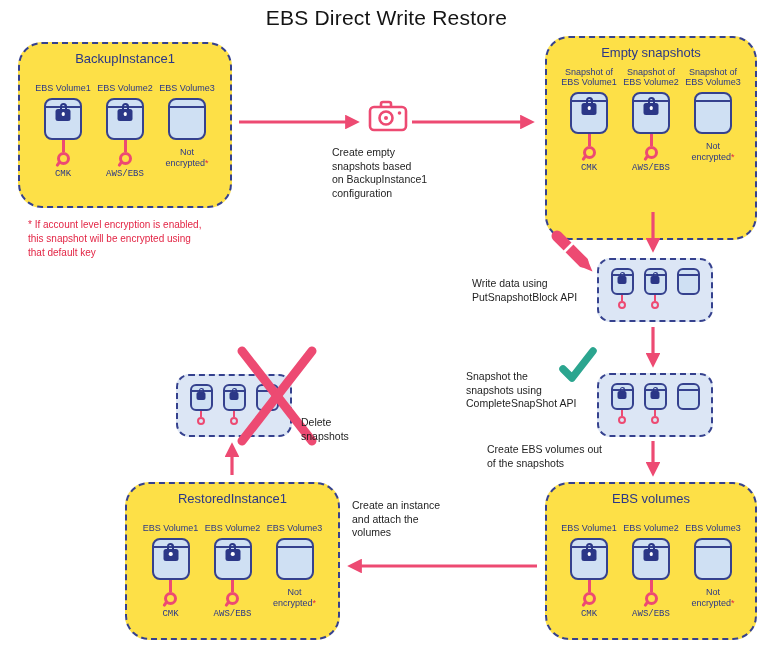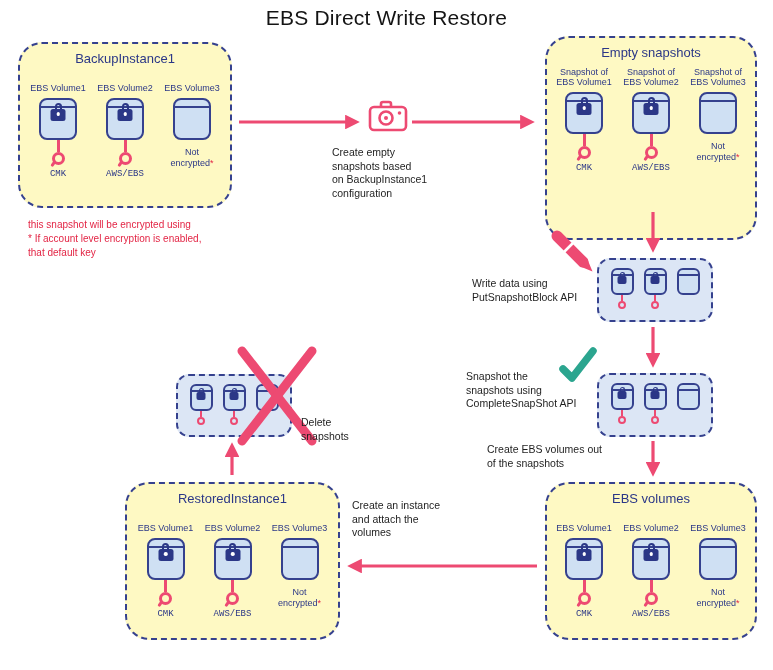--- a/index.html
+++ b/index.html
@@ -2,24 +2,24 @@
 <html><head>
 <meta charset="utf-8">
 <style>
   html,body { margin:0; padding:0; background:#ffffff; font-family:"Liberation Sans", sans-serif; }
   .canvas { position:relative; width:773px; height:670px; background:#ffffff; overflow:hidden; }
 
   .main-title { position:absolute; left:0; top:6px; width:100%; text-align:center;
     font-size:21px; font-weight:500; color:#141414; letter-spacing:.2px; }
 
   
-  .panel { position:absolute; background:#fef9c3; border:2.6px dashed #35418e;
+  .panel { position:absolute; background:#fde047; border:2.6px dashed #35418e;
     border-radius:24px; box-sizing:border-box; padding-top:7px; }
   .panel-title { text-align:center; font-size:13px; color:#2b3787; }
-  .vol-row { display:flex; justify-content:center; gap:5px; margin-top:3px; }
+  .vol-row { display:flex; justify-content:center; margin-top:3px; }
   .vol-col { width:62px; display:flex; flex-direction:column; align-items:center; }
   .vol-label { min-height:25px; display:flex; align-items:flex-end; justify-content:center;
     text-align:center; font-size:9px; line-height:1.18; color:#2b3787; margin-bottom:4px; }
 
   
   .volume { position:relative; width:38px; height:42px; background:#cfe0f3;
     border:2.6px solid #35418e; border-radius:8px; box-sizing:border-box; }
   .volume::before { content:""; position:absolute; left:0; right:0; top:6px; border-top:2.6px solid #35418e; }
   .lock { position:absolute; left:50%; top:9px; transform:translateX(-50%);
     width:15px; height:12px; background:#2b3787; border-radius:2.5px; }
@@ -90,22 +90,22 @@
       </div>
       <div class="vol-col">
         <div class="vol-label">EBS Volume3</div>
         <div class="volume"></div>
         <div class="not-enc"><span>Not encrypted</span><span class="red-mark">*</span></div>
       </div>
     </div>
   </div>
 
   <div class="footnote" style="left:28px; top:218px; width:232px;">
+    <div>* If account level encryption is enabled,</div>
     <div>this snapshot will be encrypted using</div>
-    <div>* If account level encryption is enabled,</div>
     <div>that default key</div>
   </div>
 
   <svg class="overlay" style="left:366px; top:98px;" width="44" height="36" viewBox="0 0 44 36">
     <rect x="4" y="9" width="36" height="23" rx="4" fill="none" stroke="#ed4a72" stroke-width="2.6"></rect>
     <path d="M15 9 v-3 a2 2 0 0 1 2 -2 h6 a2 2 0 0 1 2 2 v3" fill="none" stroke="#ed4a72" stroke-width="2.6"></path>
     <circle cx="20" cy="20" r="6.5" fill="none" stroke="#ed4a72" stroke-width="2.6"></circle>
     <circle cx="20" cy="20" r="2" fill="#ed4a72"></circle>
     <circle cx="33.5" cy="15" r="1.8" fill="#ed4a72"></circle>
   </svg>

